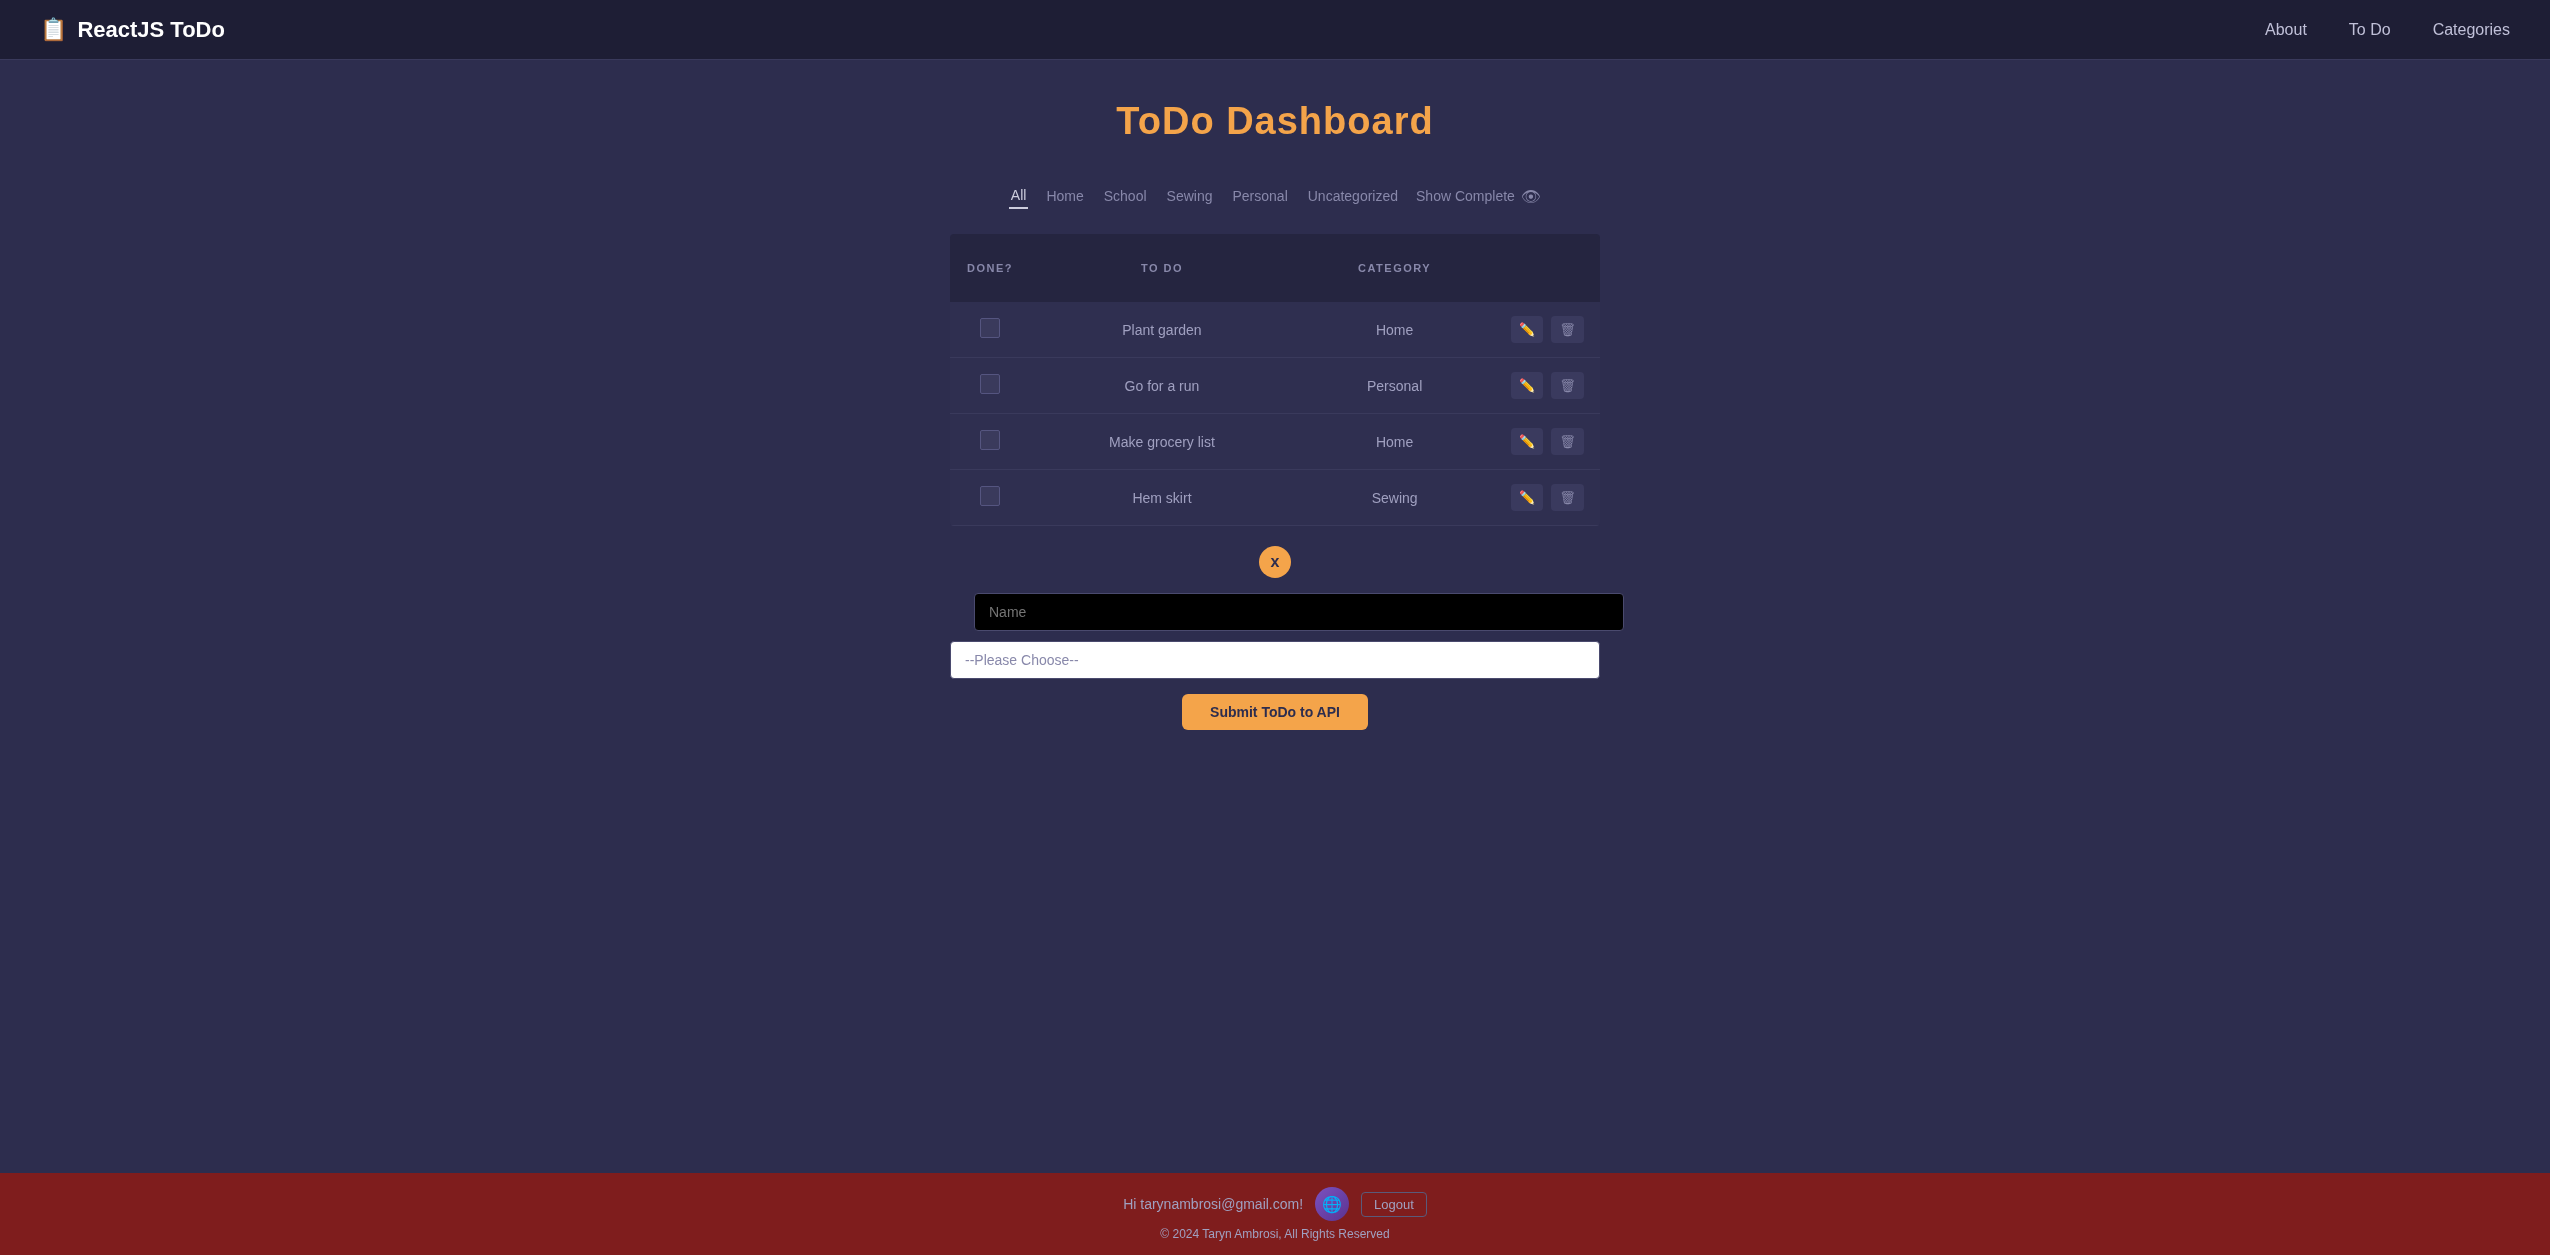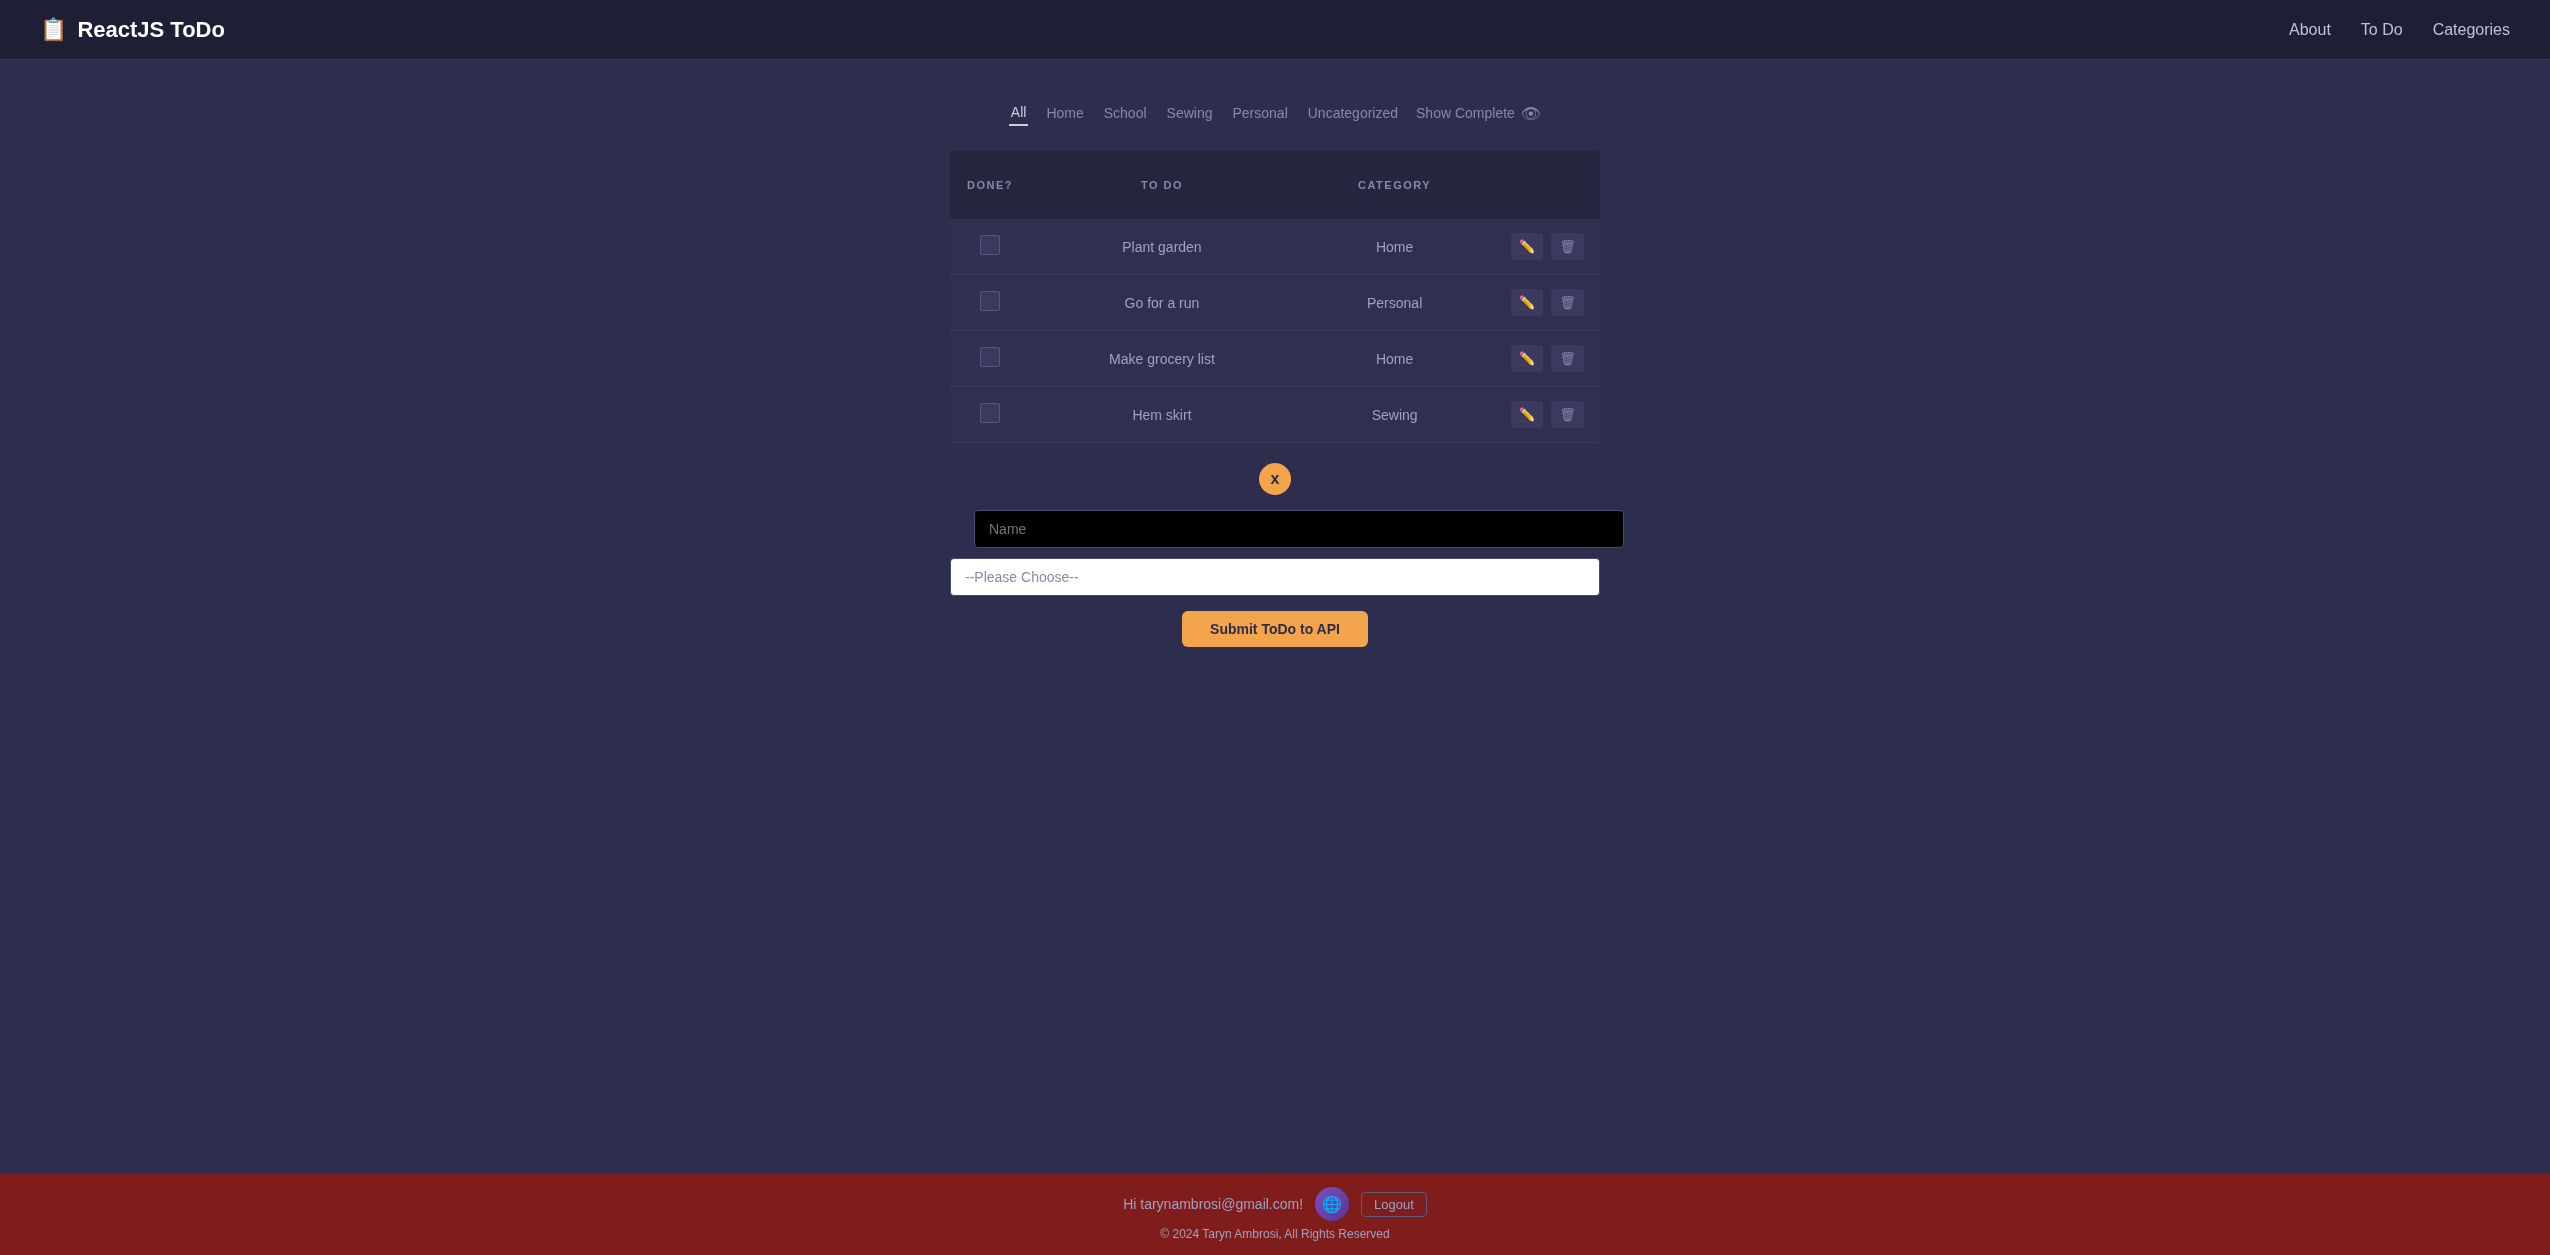--- a/index.html
+++ b/index.html
@@ -36,21 +36,21 @@
       font-size: 22px;
       font-weight: 700;
     }
 
     .navbar-brand .clipboard-icon {
       font-size: 22px;
     }
 
     .navbar-links {
       display: flex;
-      gap: 30px;
+      gap: 42px;
       align-items: center;
     }
 
     .navbar-links a {
       color: #c0c0d8;
       text-decoration: none;
       font-size: 16px;
       cursor: pointer;
     }
 
@@ -308,20 +308,21 @@
   </div>
   <div class="navbar-links">
     <a>About</a>
     <a>To Do</a>
     <a>Categories</a>
   </div>
 </nav>
 
 <div class="main-content">
 
+  <h1 class="page-title">ToDo Dashboard</h1>
 
   <div class="filter-tabs">
     <a class="filter-tab active">All</a>
     <a class="filter-tab">Home</a>
     <a class="filter-tab">School</a>
     <a class="filter-tab">Sewing</a>
     <a class="filter-tab">Personal</a>
     <a class="filter-tab">Uncategorized</a>
     <div class="show-complete-wrapper">
       <span>Show Complete</span>

